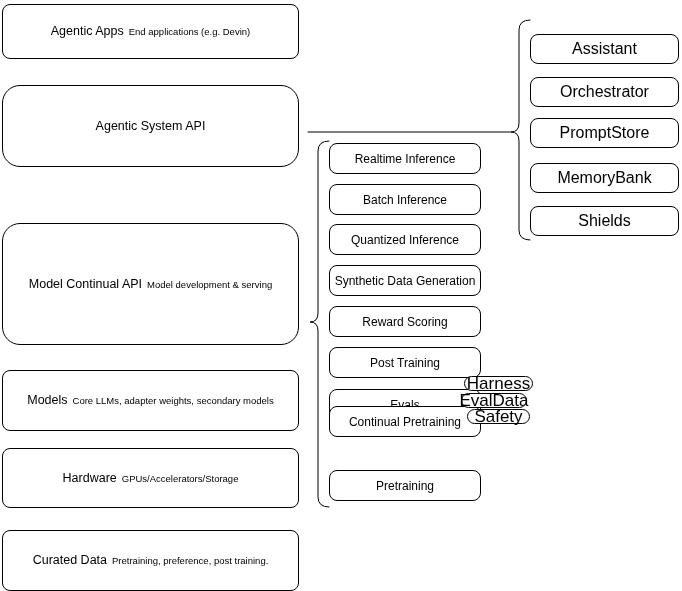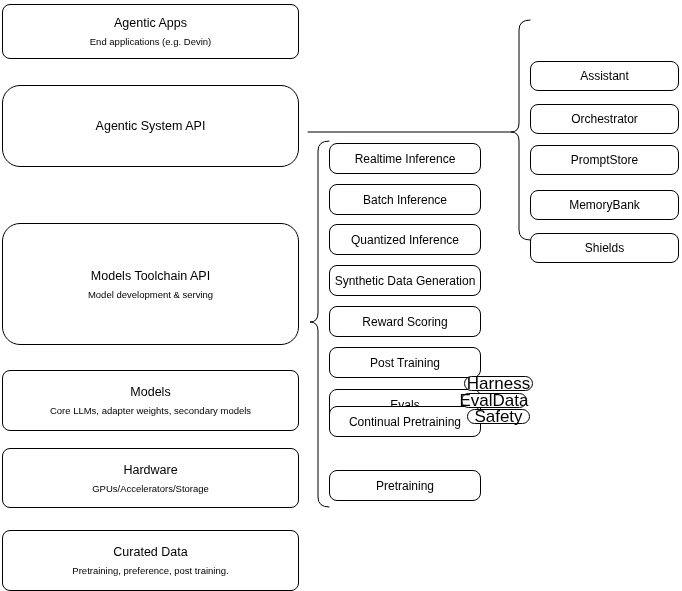--- a/index.html
+++ b/index.html
@@ -24,21 +24,21 @@
 
   
   .stack-box {
     position: absolute;
     left: 2px;
     width: 297px;
     background: var(--fill);
     border: 1px solid var(--stroke);
     border-radius: 8px;
     display: flex;
-    flex-direction: column;
+    flex-direction: row;
     align-items: center;
     justify-content: center;
     gap: 5px;
     text-align: center;
     padding: 2px 8px;
   }
   .stack-box:nth-of-type(1) { top: 4px;   height: 55px; }
   .stack-box:nth-of-type(2) { top: 85px;  height: 82px; border-radius: 18px; }
   .stack-box:nth-of-type(3) { top: 223px; height: 122px; border-radius: 18px; }
   .stack-box:nth-of-type(4) { top: 370px; height: 61px; }
@@ -85,23 +85,22 @@
     position: absolute;
     left: 530px;
     width: 149px;
     height: 30px;
     background: var(--fill);
     border: 1px solid var(--stroke);
     border-radius: 8px;
     display: flex;
     align-items: center;
     justify-content: center;
-    font-size: 12px;
-    white-space: nowrap;
-    margin-top: 27px;
+    font-size: 16px;
+    white-space: nowrap;
   }
   .comp:nth-of-type(1) { top: 34px; }
   .comp:nth-of-type(2) { top: 77px; }
   .comp:nth-of-type(3) { top: 118px; }
   .comp:nth-of-type(4) { top: 163px; }
   .comp:nth-of-type(5) { top: 206px; }
 
   
   .tag {
     position: absolute;
@@ -143,21 +142,21 @@
       <div class="stack-box">
         <div class="box-title">Agentic Apps</div>
         <div class="box-subtitle">End applications (e.g. Devin)</div>
       </div>
 
       <div class="stack-box">
         <div class="box-title">Agentic System API</div>
       </div>
 
       <div class="stack-box">
-        <div class="box-title">Models Toolchain API</div>
+        <div class="box-title">Model Continual API</div>
         <div class="box-subtitle">Model development &amp; serving</div>
       </div>
 
       <div class="stack-box">
         <div class="box-title">Models</div>
         <div class="box-subtitle">Core LLMs, adapter weights, secondary models</div>
       </div>
 
       <div class="stack-box">
         <div class="box-title">Hardware</div>

